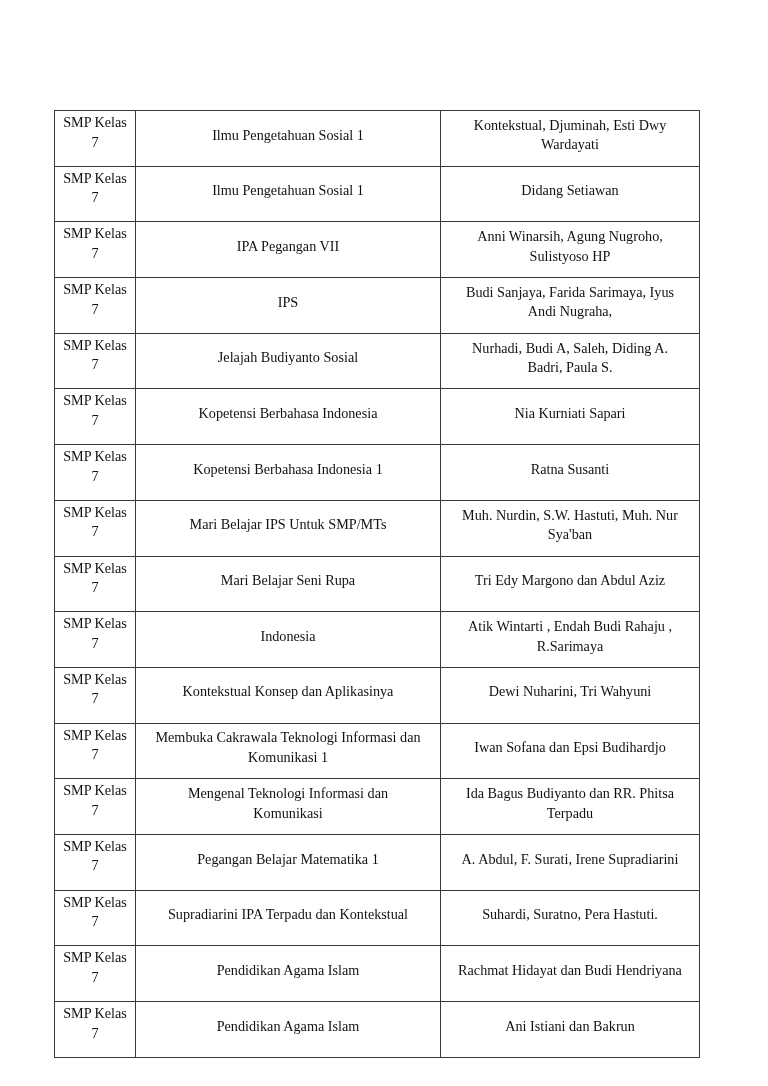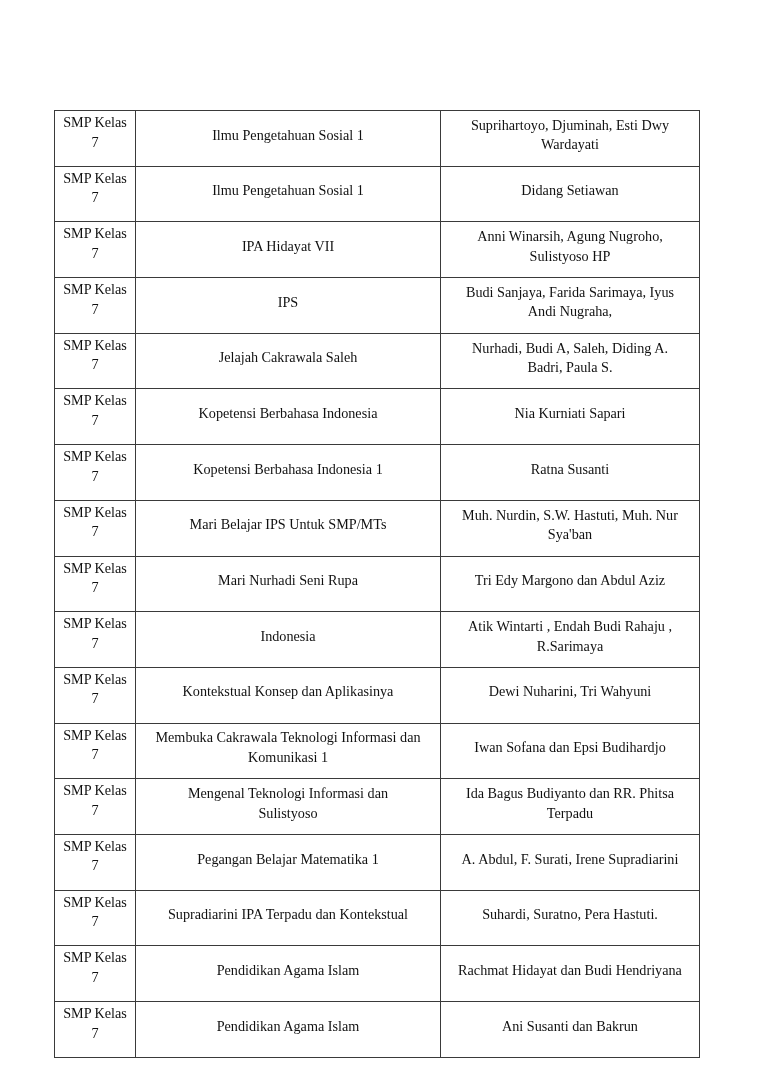--- a/index.html
+++ b/index.html
@@ -22,21 +22,21 @@
   <tbody id="tbody">
       <tr>
         <td class="c1">
           <span class="line">SMP Kelas</span>
           <span class="line">7</span>
         </td>
         <td class="c2">
           <span class="line">Ilmu Pengetahuan Sosial 1</span>
         </td>
         <td class="c3">
-          <span class="line">Suprihartoyo, Djuminah, Esti Dwy</span>
+          <span class="line">Kontekstual, Djuminah, Esti Dwy</span>
           <span class="line">Wardayati</span>
         </td>
       </tr>
       <tr>
         <td class="c1">
           <span class="line">SMP Kelas</span>
           <span class="line">7</span>
         </td>
         <td class="c2">
           <span class="line">Ilmu Pengetahuan Sosial 1</span>
@@ -44,21 +44,21 @@
         <td class="c3">
           <span class="line">Didang Setiawan</span>
         </td>
       </tr>
       <tr>
         <td class="c1">
           <span class="line">SMP Kelas</span>
           <span class="line">7</span>
         </td>
         <td class="c2">
-          <span class="line">IPA Hidayat VII</span>
+          <span class="line">IPA Pegangan VII</span>
         </td>
         <td class="c3">
           <span class="line">Anni Winarsih, Agung Nugroho,</span>
           <span class="line">Sulistyoso HP</span>
         </td>
       </tr>
       <tr>
         <td class="c1">
           <span class="line">SMP Kelas</span>
           <span class="line">7</span>
@@ -70,21 +70,21 @@
           <span class="line">Budi Sanjaya, Farida Sarimaya, Iyus</span>
           <span class="line">Andi Nugraha,</span>
         </td>
       </tr>
       <tr>
         <td class="c1">
           <span class="line">SMP Kelas</span>
           <span class="line">7</span>
         </td>
         <td class="c2">
-          <span class="line">Jelajah Cakrawala Saleh</span>
+          <span class="line">Jelajah Budiyanto Sosial</span>
         </td>
         <td class="c3">
           <span class="line">Nurhadi, Budi A, Saleh, Diding A.</span>
           <span class="line">Badri, Paula S.</span>
         </td>
       </tr>
       <tr>
         <td class="c1">
           <span class="line">SMP Kelas</span>
           <span class="line">7</span>
@@ -120,21 +120,21 @@
           <span class="line">Muh. Nurdin, S.W. Hastuti, Muh. Nur</span>
           <span class="line">Sya'ban</span>
         </td>
       </tr>
       <tr>
         <td class="c1">
           <span class="line">SMP Kelas</span>
           <span class="line">7</span>
         </td>
         <td class="c2">
-          <span class="line">Mari Nurhadi Seni Rupa</span>
+          <span class="line">Mari Belajar Seni Rupa</span>
         </td>
         <td class="c3">
           <span class="line">Tri Edy Margono dan Abdul Aziz</span>
         </td>
       </tr>
       <tr>
         <td class="c1">
           <span class="line">SMP Kelas</span>
           <span class="line">7</span>
         </td>
@@ -171,21 +171,21 @@
           <span class="line">Iwan Sofana dan Epsi Budihardjo</span>
         </td>
       </tr>
       <tr>
         <td class="c1">
           <span class="line">SMP Kelas</span>
           <span class="line">7</span>
         </td>
         <td class="c2">
           <span class="line">Mengenal Teknologi Informasi dan</span>
-          <span class="line">Sulistyoso</span>
+          <span class="line">Komunikasi</span>
         </td>
         <td class="c3">
           <span class="line">Ida Bagus Budiyanto dan RR. Phitsa</span>
           <span class="line">Terpadu</span>
         </td>
       </tr>
       <tr>
         <td class="c1">
           <span class="line">SMP Kelas</span>
           <span class="line">7</span>
@@ -223,17 +223,17 @@
       </tr>
       <tr>
         <td class="c1">
           <span class="line">SMP Kelas</span>
           <span class="line">7</span>
         </td>
         <td class="c2">
           <span class="line">Pendidikan Agama Islam</span>
         </td>
         <td class="c3">
-          <span class="line">Ani Susanti dan Bakrun</span>
+          <span class="line">Ani Istiani dan Bakrun</span>
         </td>
       </tr>
     </tbody>
 </table>
 
 </body></html>

